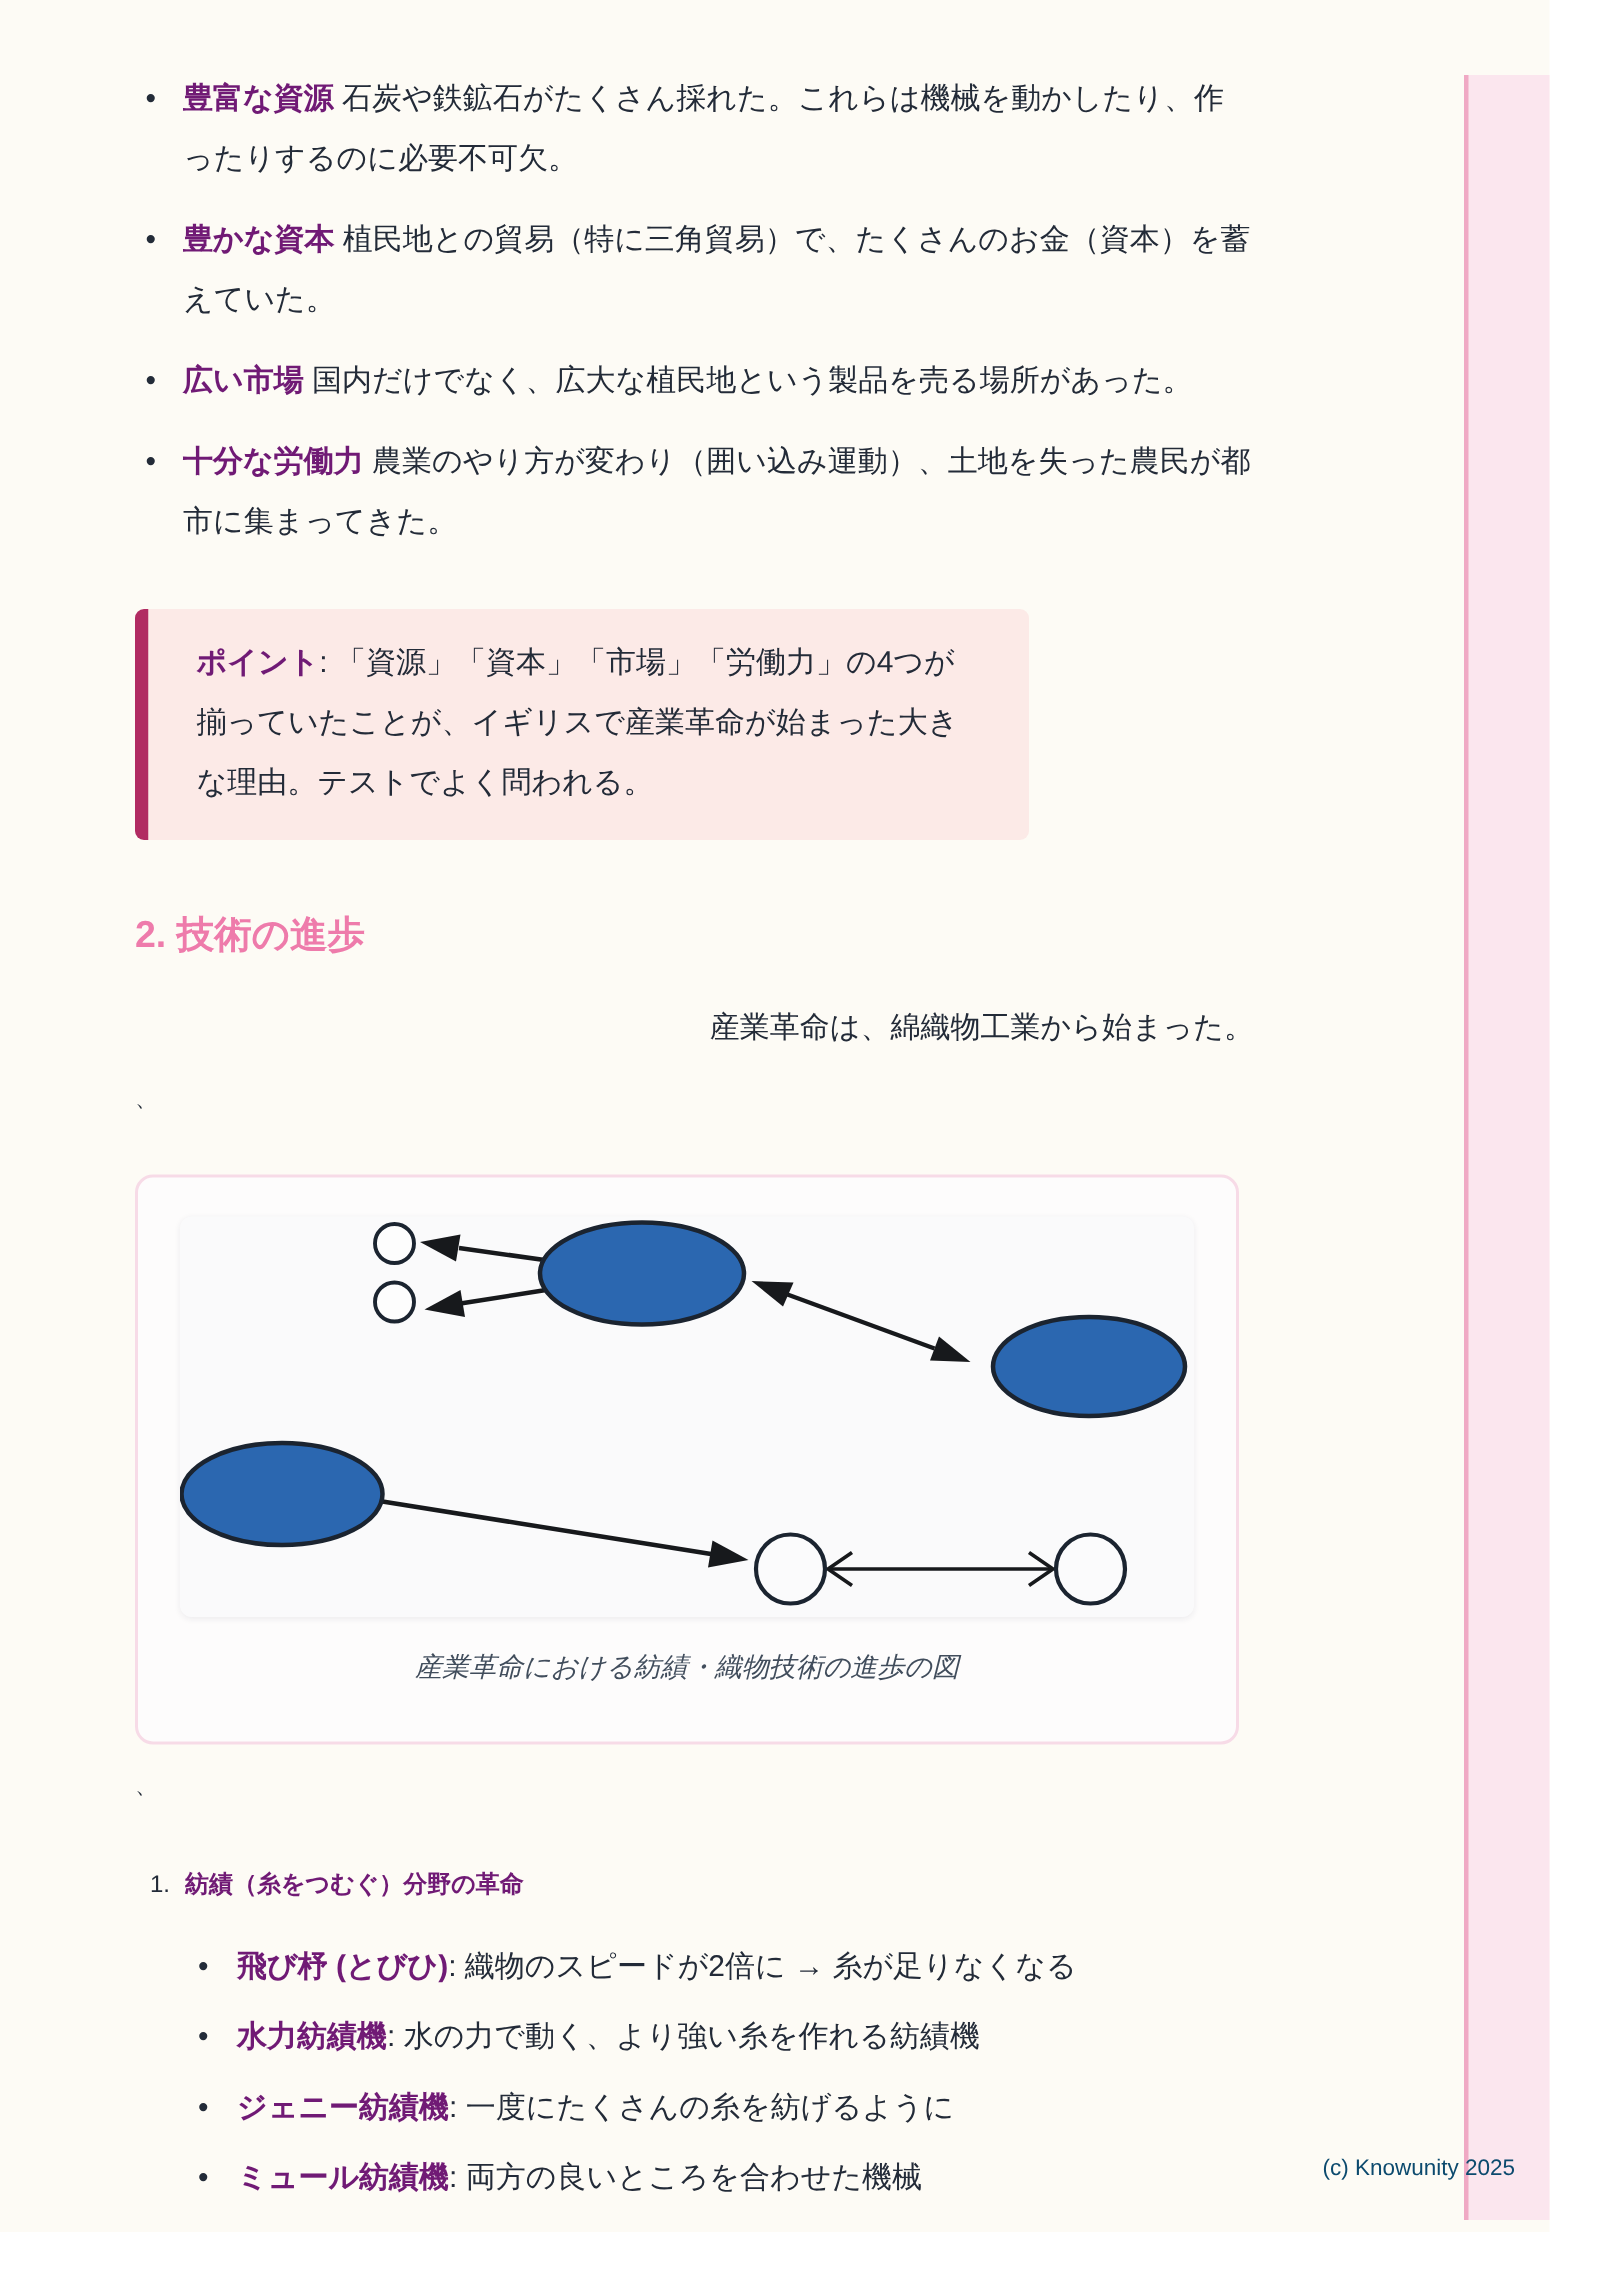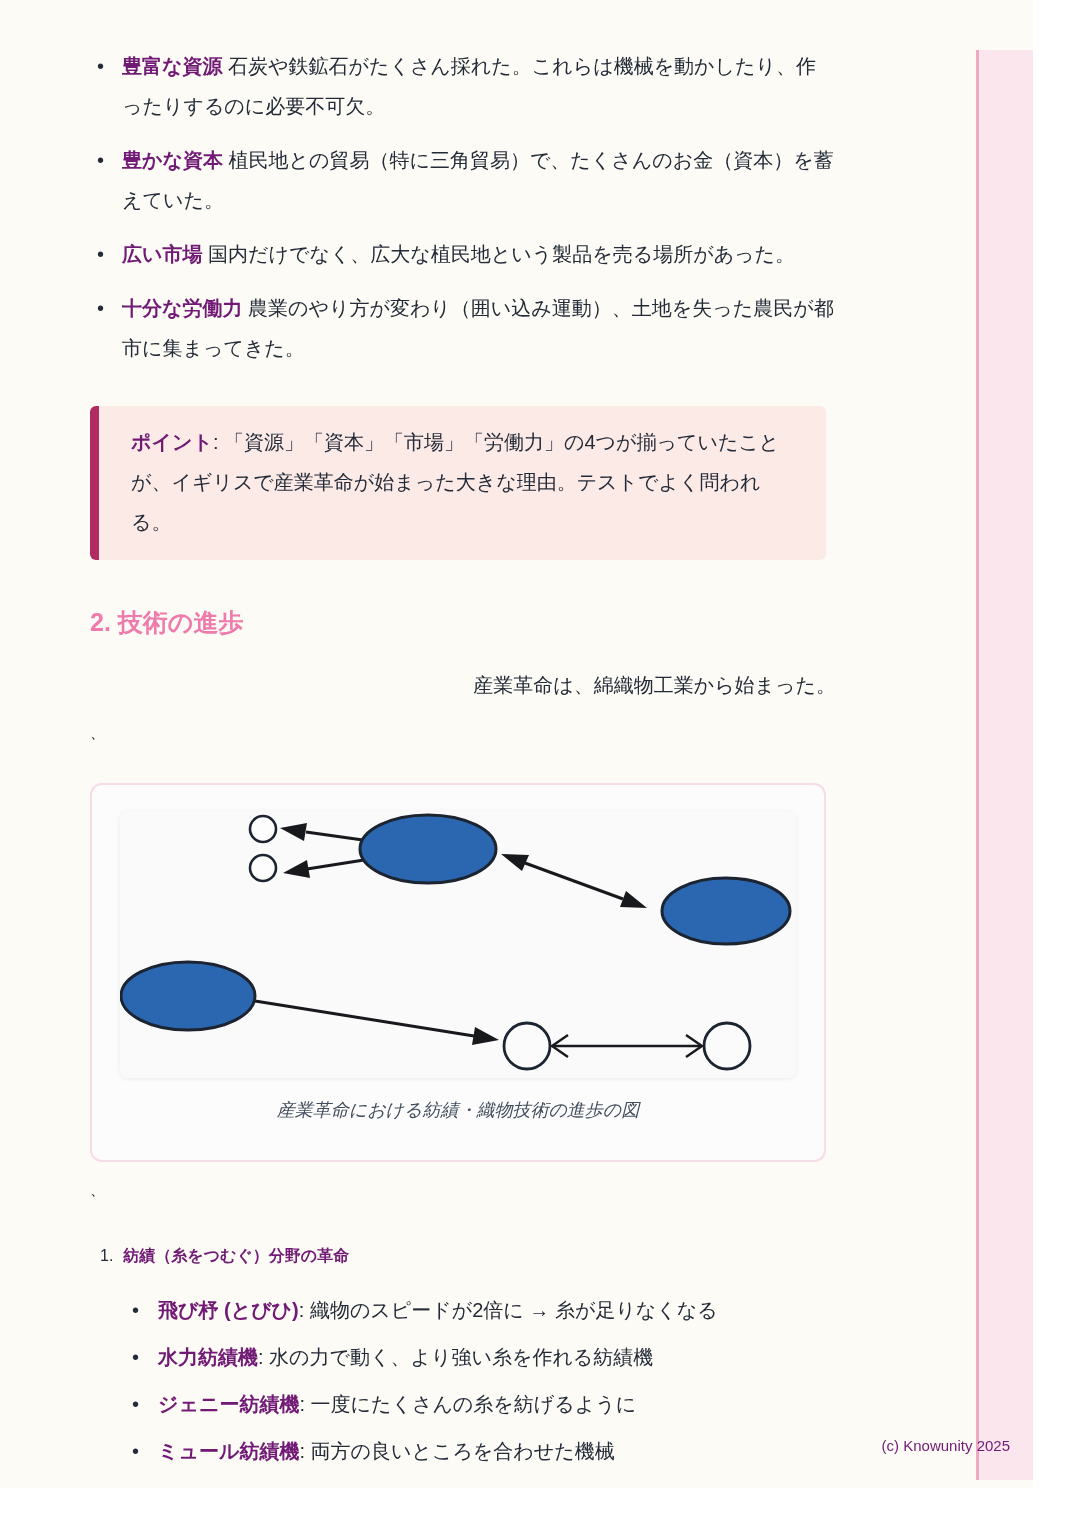--- a/index.html
+++ b/index.html
@@ -23,21 +23,21 @@
   ul.top-list > li {
     position:relative; padding-left:32px; margin-bottom:14px;
     font-size:20px; line-height:40px;
   }
   ul.top-list > li::before {
     content:"•"; position:absolute; left:7px; top:0; font-size:20px; line-height:40px; color:#232B38;
   }
   .term { font-weight:bold; color:#701a75; }
 
   .callout {
-    margin-top:38px; width:736px;
+    margin-top:38px; width:596px;
     background:#FCEAE7; border-left:9px solid #B12B62; border-radius:6px;
     padding:16px 34px 18px 32px;
     font-size:20px; line-height:40px;
   }
 
   h2.section-heading { margin-top:46px; font-size:25px; font-weight:bold; color:#EE7BAB; }
   p.para { margin-top:26px; font-size:20px; line-height:40px;text-align:right; }
   p.stray { margin-top:18px; font-size:15px; line-height:20px; color:#232B38; }
 
   figure.diagram-card {
@@ -63,21 +63,21 @@
   ul.sub-list > li {
     position:relative; padding-left:28px; margin-bottom:7px;
     font-size:20px; line-height:40px;
   }
   ul.sub-list > li::before {
     content:"•"; position:absolute; left:2px; top:0; font-size:20px; line-height:40px; color:#232B38;
   }
 
   .footer-credit {
     position:absolute; top:1437px; right:70px;
-    font-size:15px; color:#701a75; z-index:3;
+    font-size:15px; color:#0c4a6e; z-index:3;
   }
 </style>
 </head>
 <body>
 
 <div class="page">
   <div class="right-white-col"></div>
   <div class="bottom-white-band"></div>
   <div class="side-stripe"></div>
 

